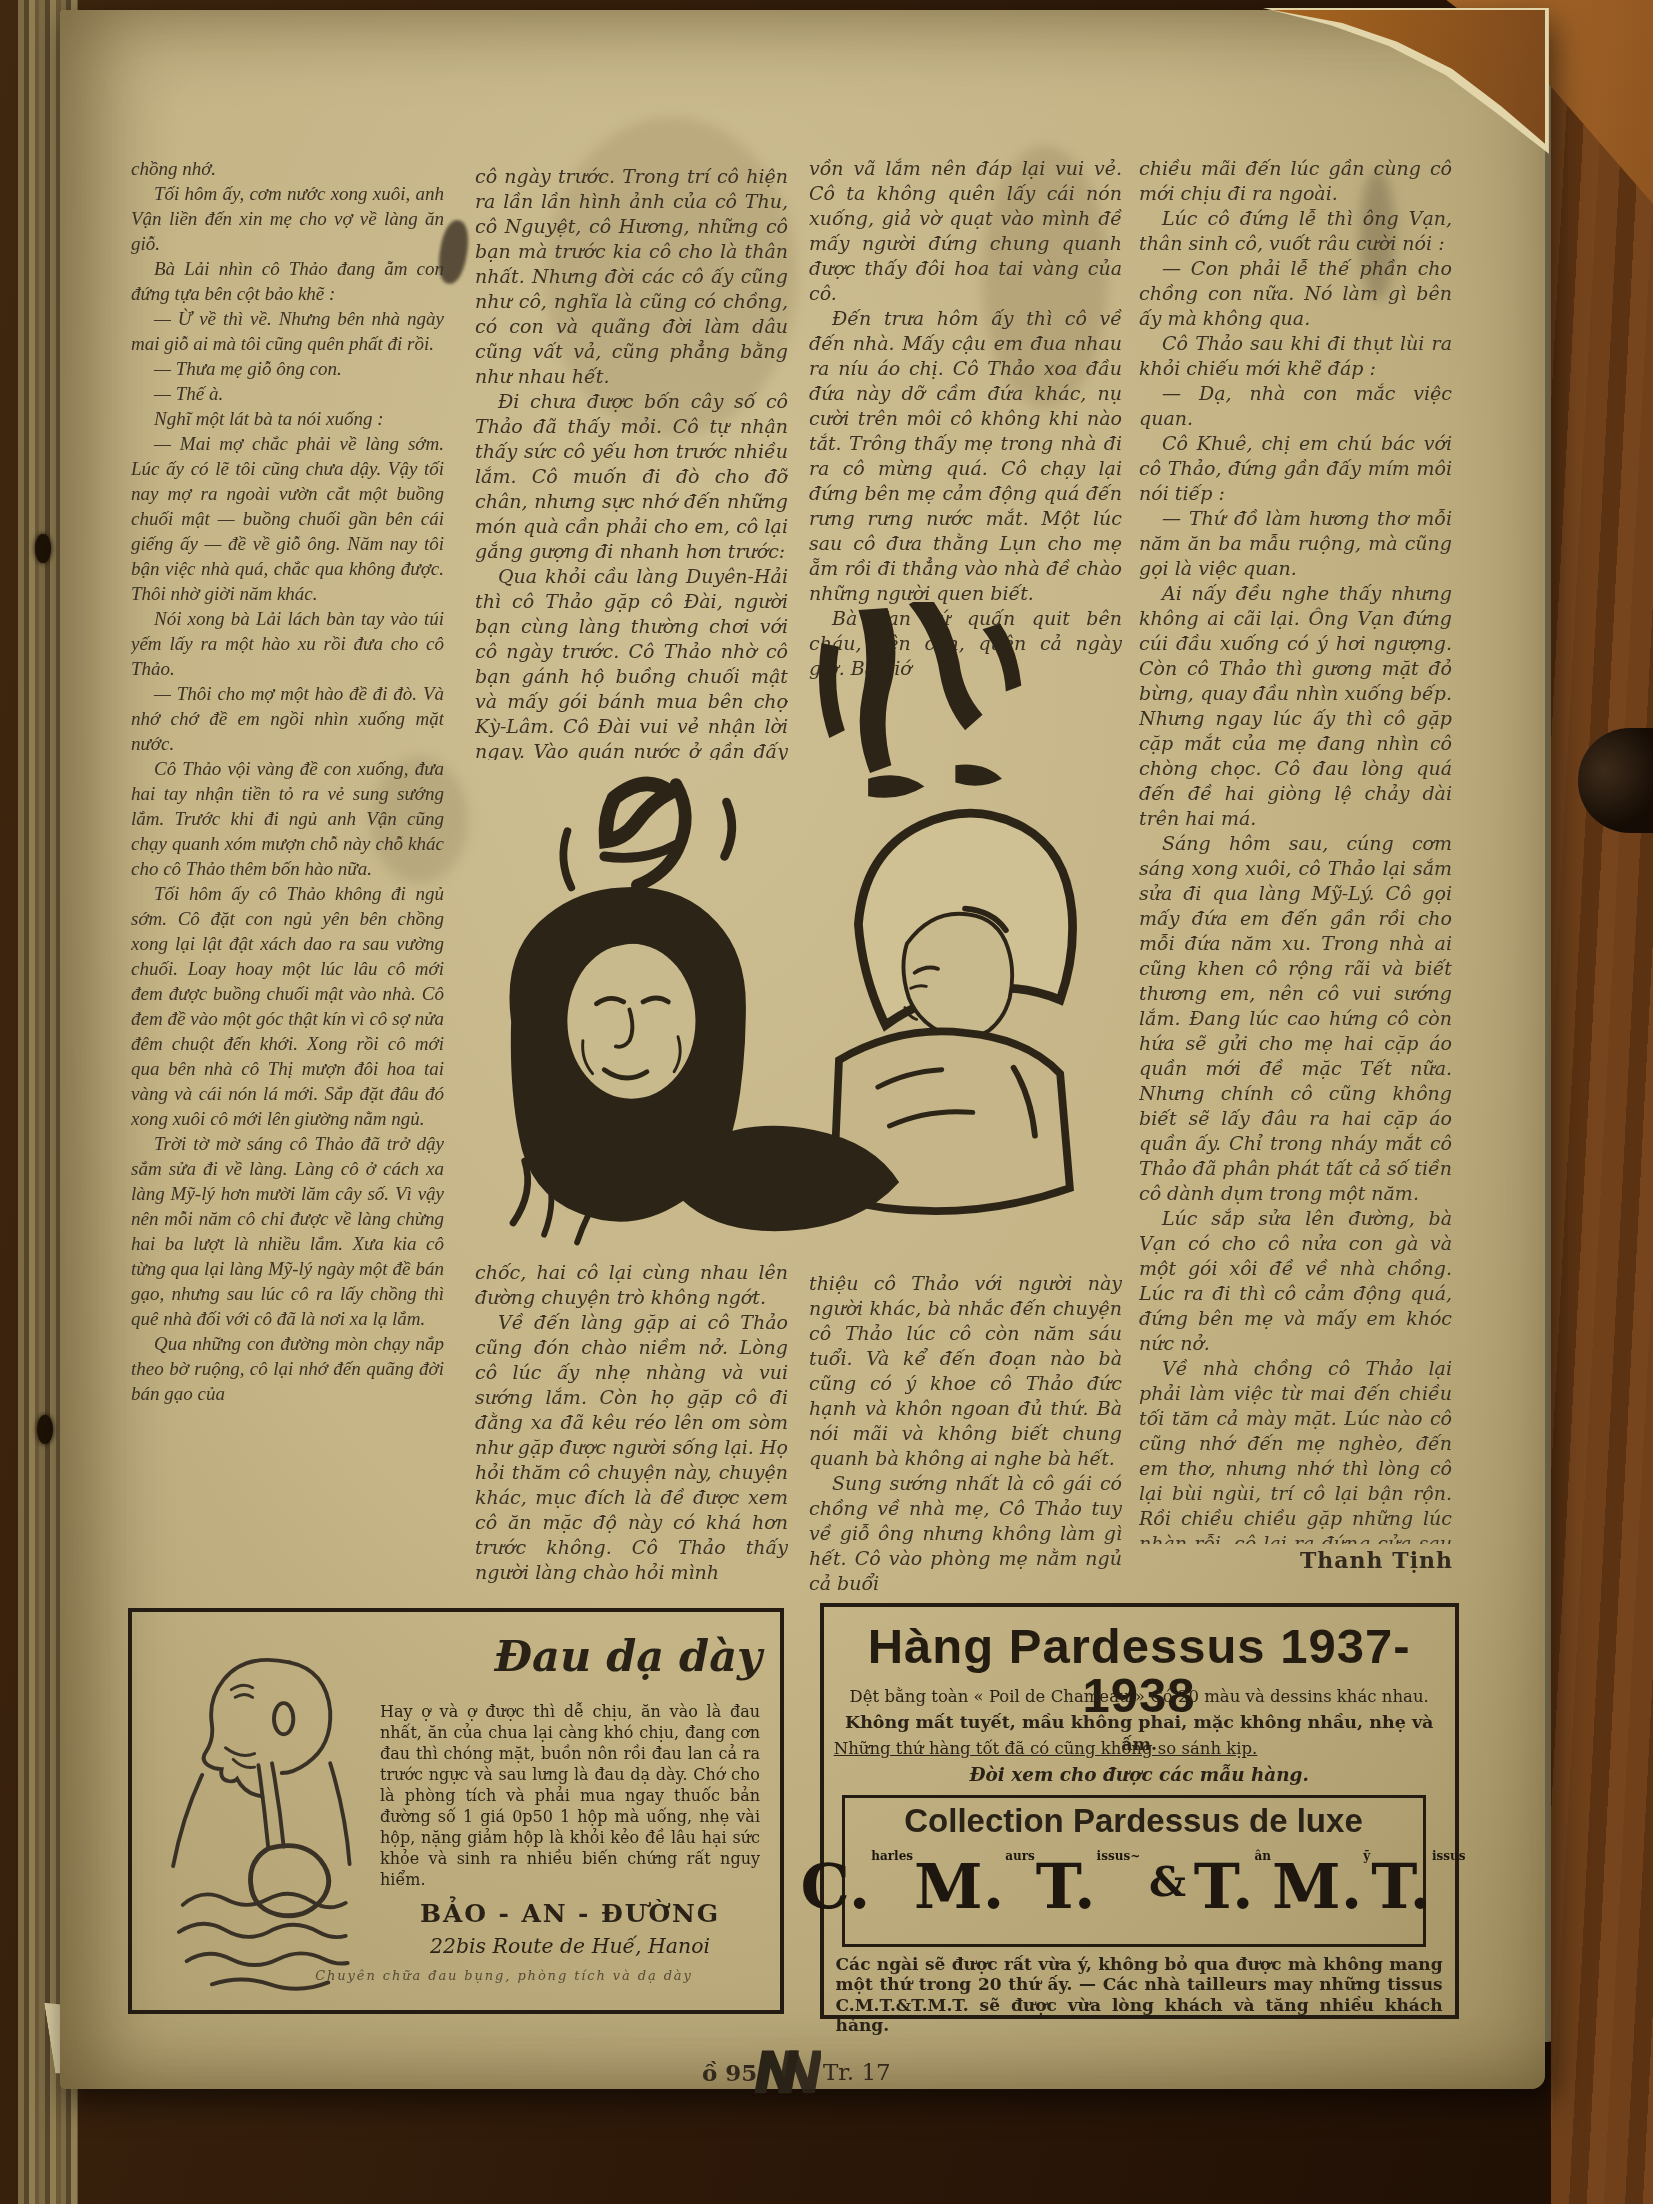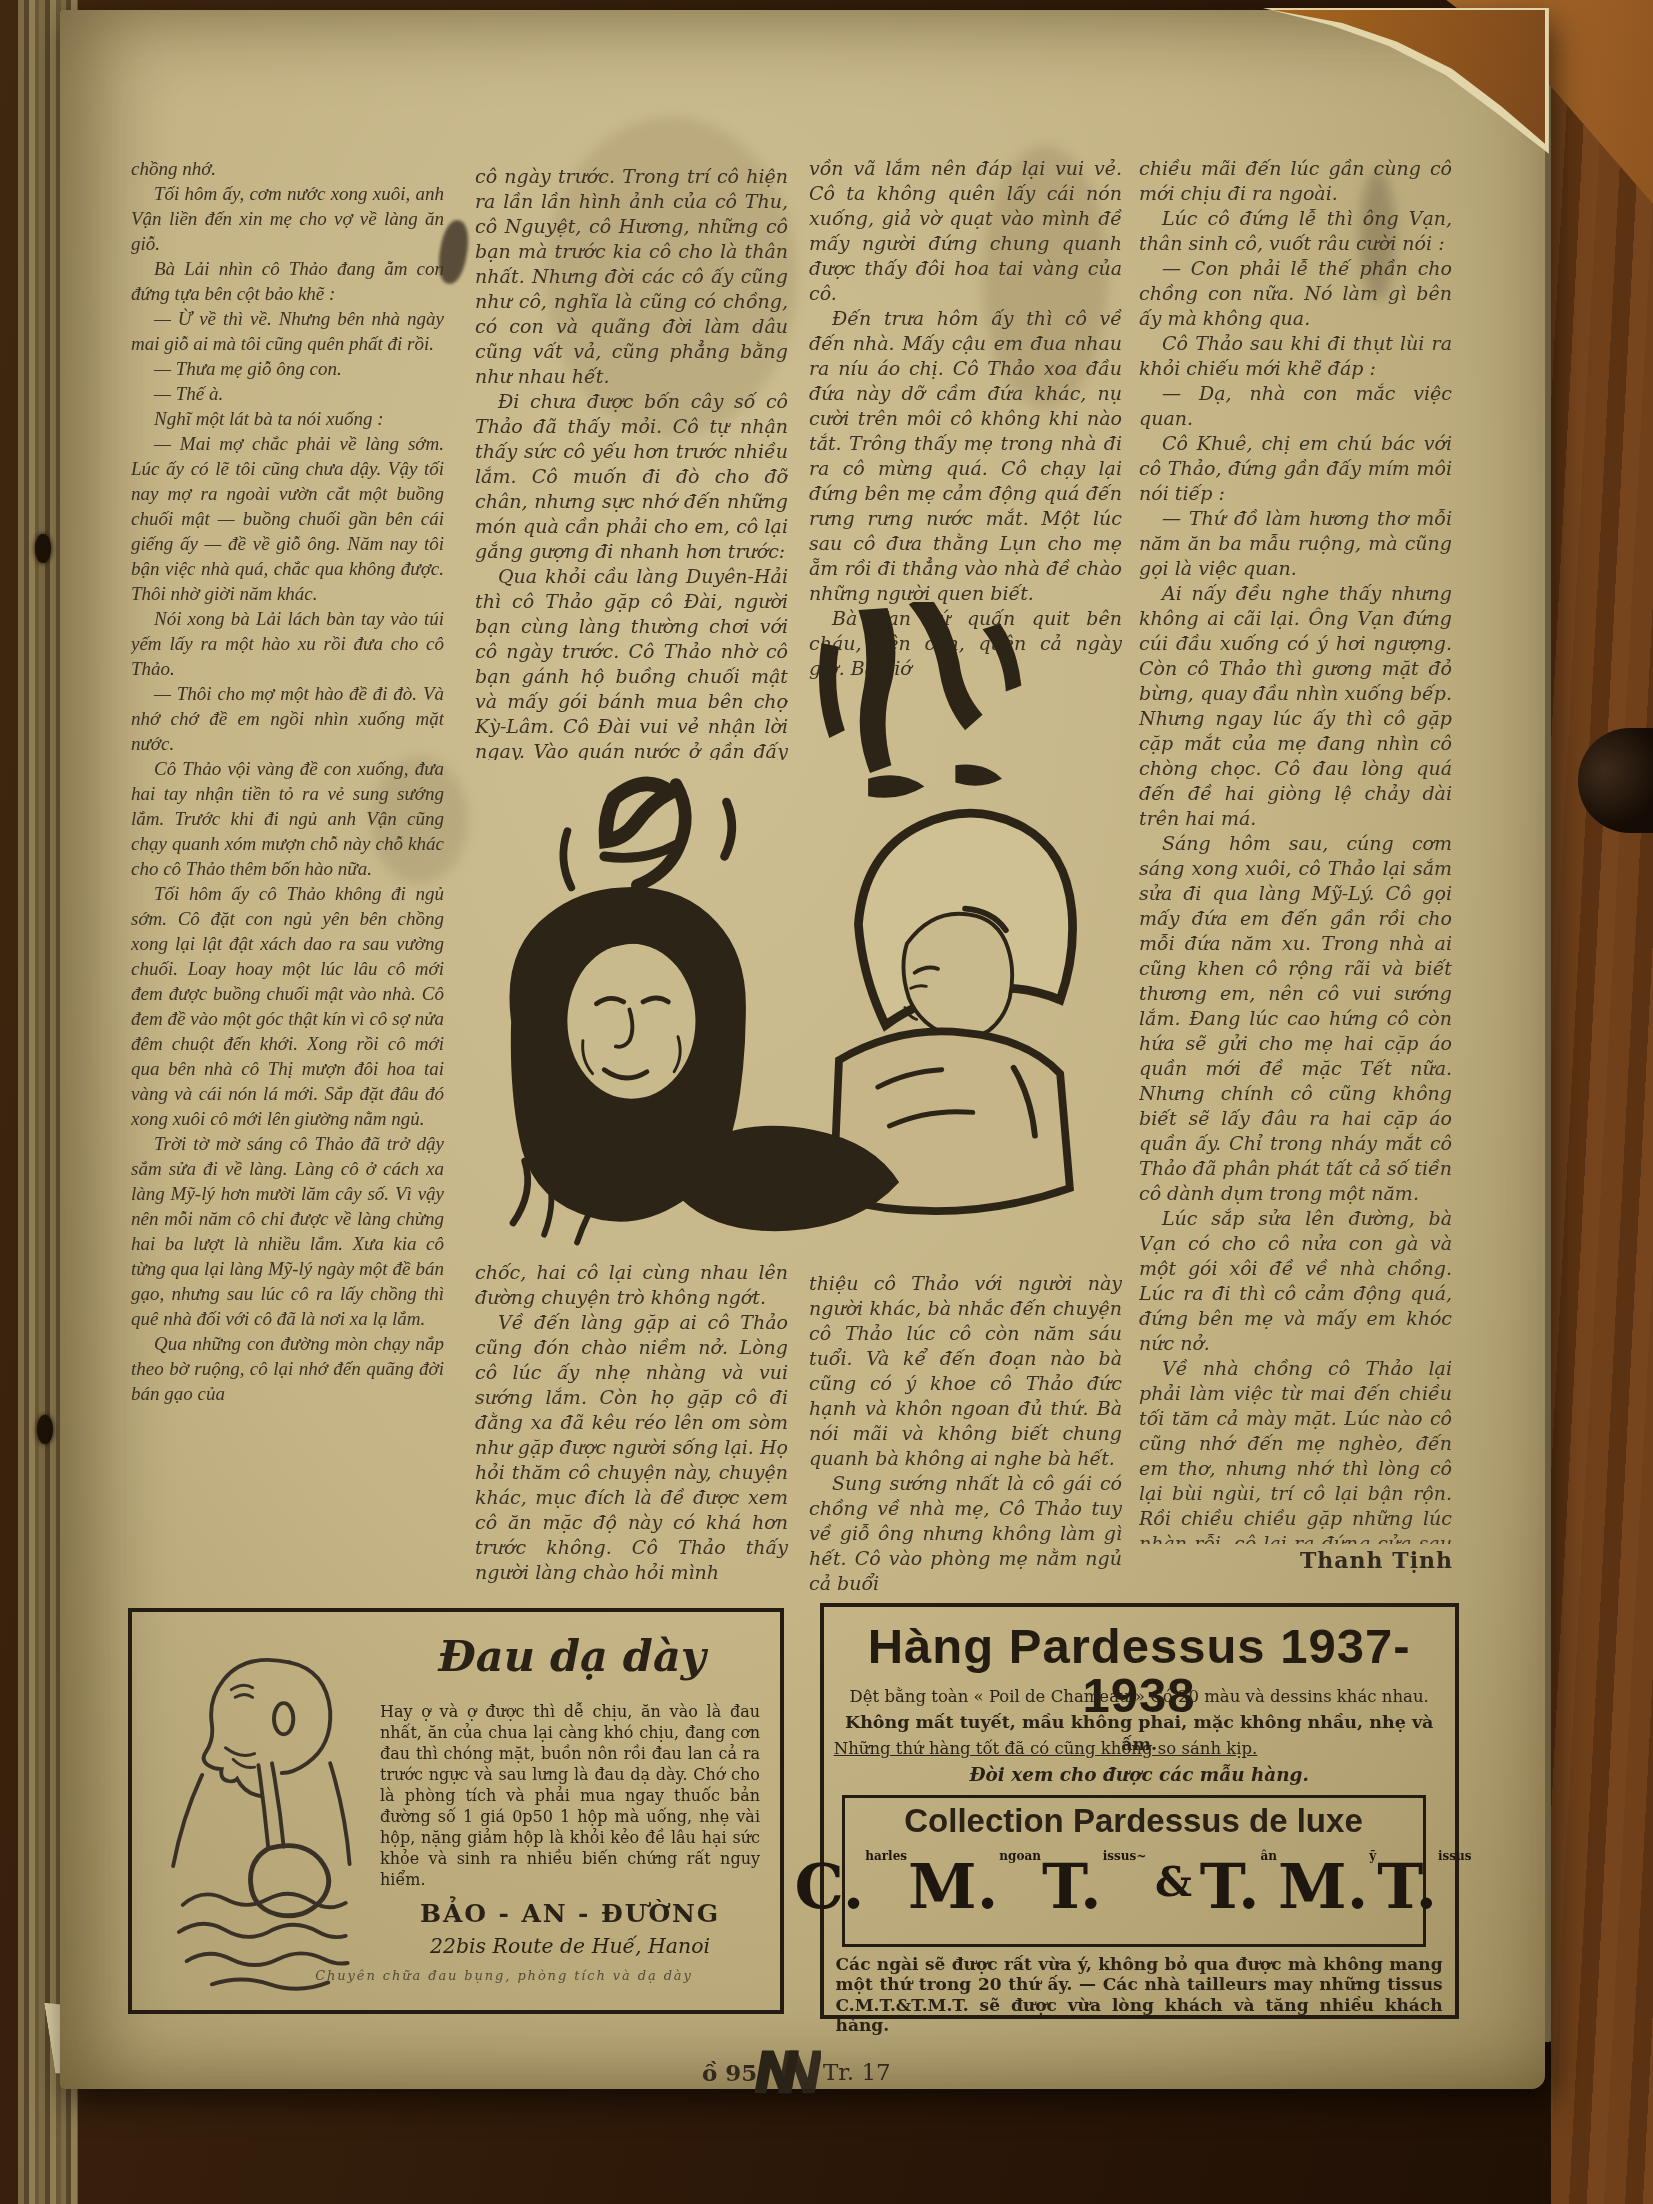--- a/index.html
+++ b/index.html
@@ -40,21 +40,21 @@
   .col{position:absolute;width:313px;font:italic 19px/25px "DejaVu Serif",serif;
     text-align:justify;overflow:hidden;color:#3b3224;}
   .col p{margin:0;text-indent:23px;}
   .col p:first-child{text-indent:0;}
   .author{left:1079px;top:1537px;width:314px;text-align:right;
     font:bold 22px "DejaVu Serif",serif;font-style:normal;color:#33291c;letter-spacing:1px;}
 
   
   .ad{position:absolute;border:4.9px solid #241c12;color:#2a2216;}
   .ad-stomach{left:68px;top:1598px;width:648px;height:398px;}
-  .ds-title{left:250px;top:23px;width:380px;text-align:center;font:bold italic 43px/1 "DejaVu Serif",serif;}
+  .ds-title{left:250px;top:23px;width:380px;text-align:right;font:bold italic 43px/1 "DejaVu Serif",serif;}
   .ds-body{left:248px;top:89px;width:380px;font:16px/21px "DejaVu Serif",serif;text-align:justify;}
   .ds-brand{left:248px;top:289px;width:380px;text-align:center;font:bold 25px/1 "DejaVu Serif",serif;letter-spacing:1.9px;}
   .ds-addr{left:248px;top:324px;width:380px;text-align:center;font:italic 20.4px/1 "DejaVu Serif",serif;}
   .ds-note{left:116px;top:357px;width:512px;text-align:center;font:italic 13px/1 "DejaVu Serif",serif;
     color:#554a36;letter-spacing:1.9px;filter:blur(0.4px);}
   .ds-art{left:11.6px;top:33px;width:225px;height:351px;}
 
   .ad-pardessus{left:760px;top:1593px;width:631px;height:408px;}
   .pd-title{left:11.6px;top:15.5px;width:607px;text-align:center;
     font:bold 49px/1 "Liberation Sans",sans-serif;letter-spacing:1px;color:#241c11;}
@@ -243,21 +243,21 @@
       <div class="abs pd-l1">Dệt bằng toàn « Poil de Chameau » Có 20 màu và dessins khác nhau.</div>
       <div class="abs pd-l2">Không mất tuyết, mầu không phai, mặc không nhầu, nhẹ và ấm.</div>
       <div class="abs pd-l3">Những thứ hàng tốt đã có cũng không so sánh kịp.</div>
       <div class="abs pd-l4">Đòi xem cho được các mẫu hàng.</div>
       <div class="pd-inner">
         <div class="abs pd-coll">Collection Pardessus de luxe</div>
         <div class="abs pd-cmt">
           <span class="big">C.</span>
             <span class="small">harles</span>
             <span class="big">M.</span>
-            <span class="small">ngoan</span>
+            <span class="small">aurs</span>
             <span class="big">T.</span>
             <span class="small">issus~</span>
             <span class="amp">&amp;</span>
             <span class="big">T.</span>
             <span class="small">ân</span>
             <span class="big">M.</span>
             <span class="small">ỹ</span>
             <span class="big">T.</span>
             <span class="small">issus</span>
         </div>

